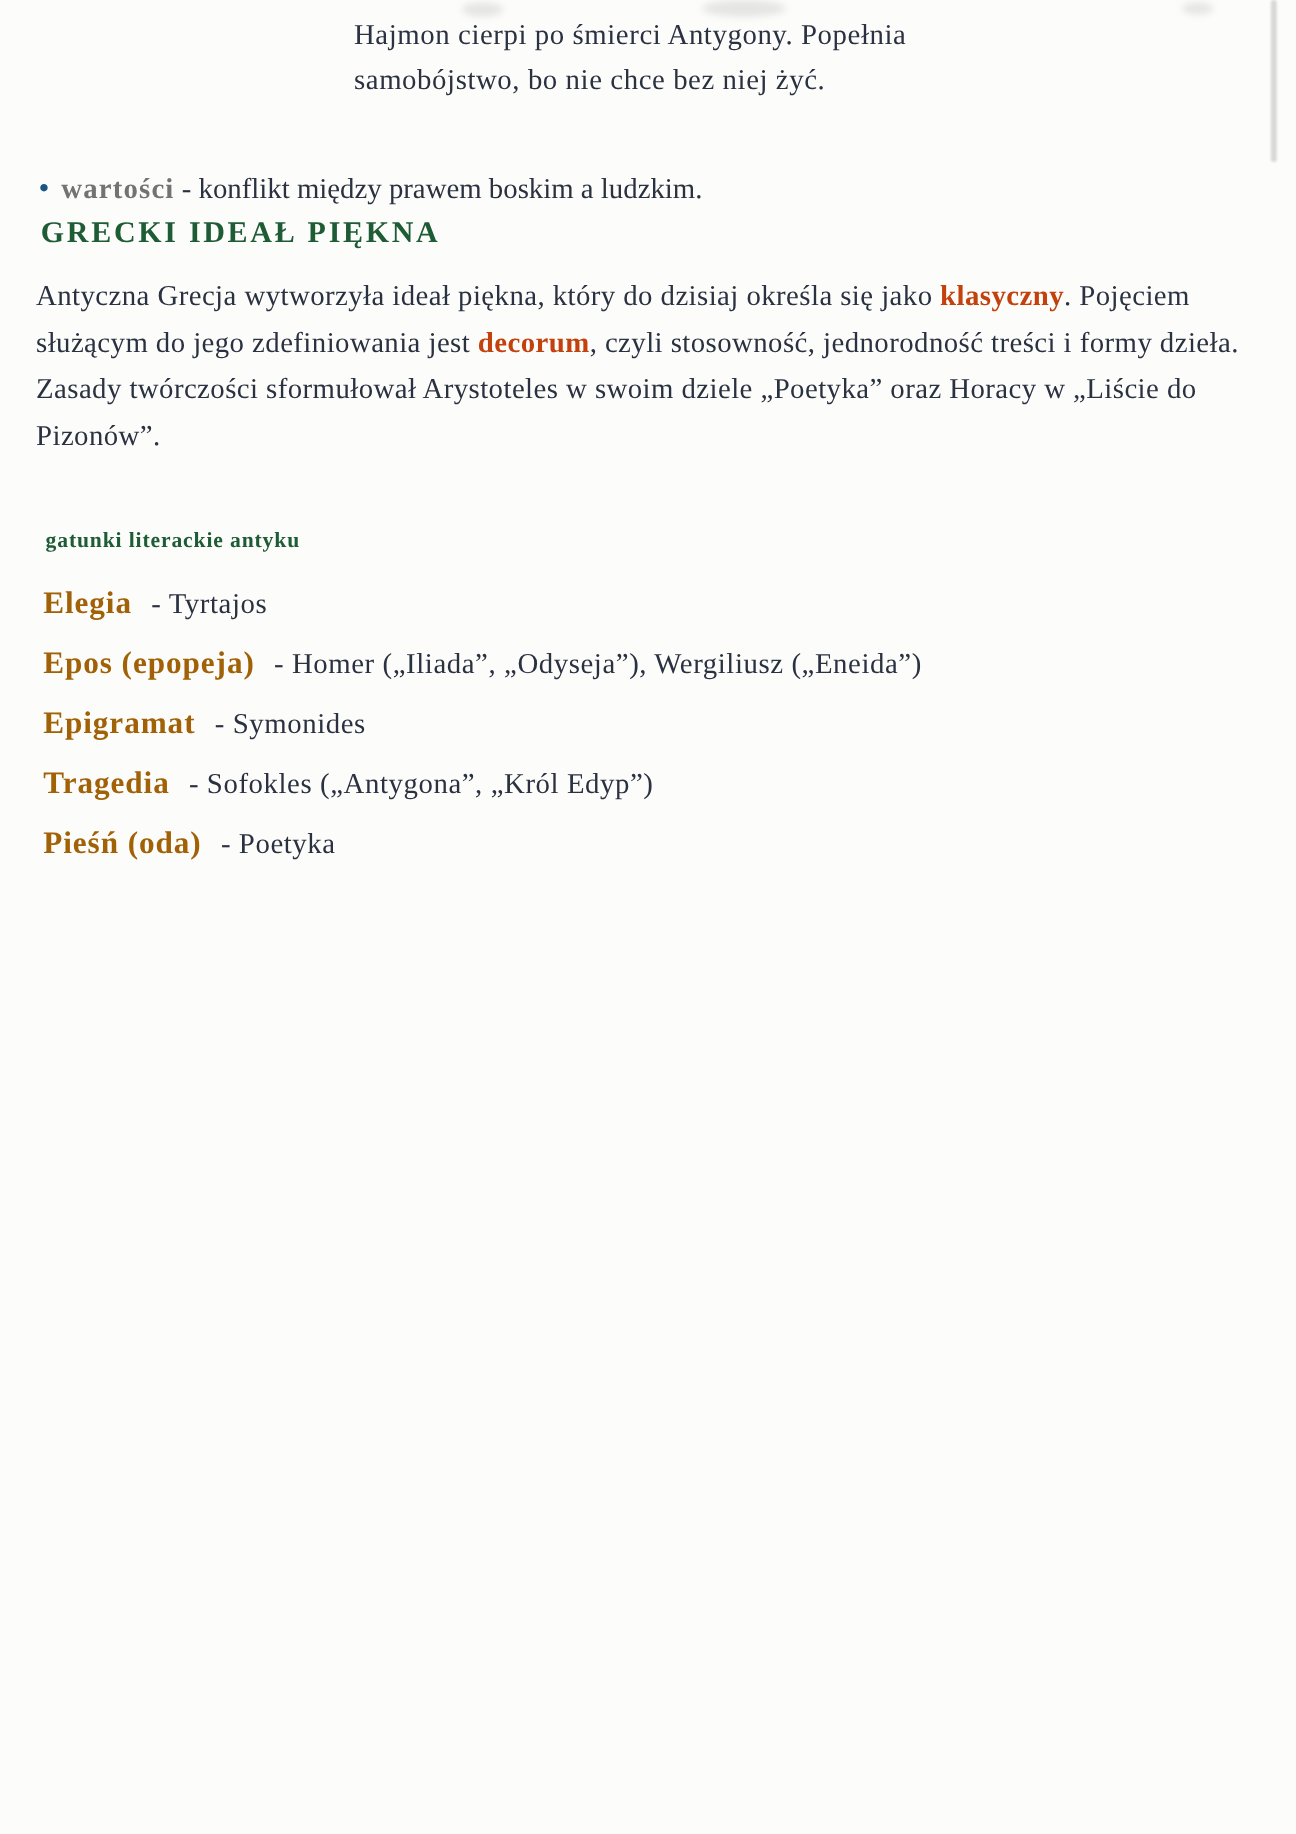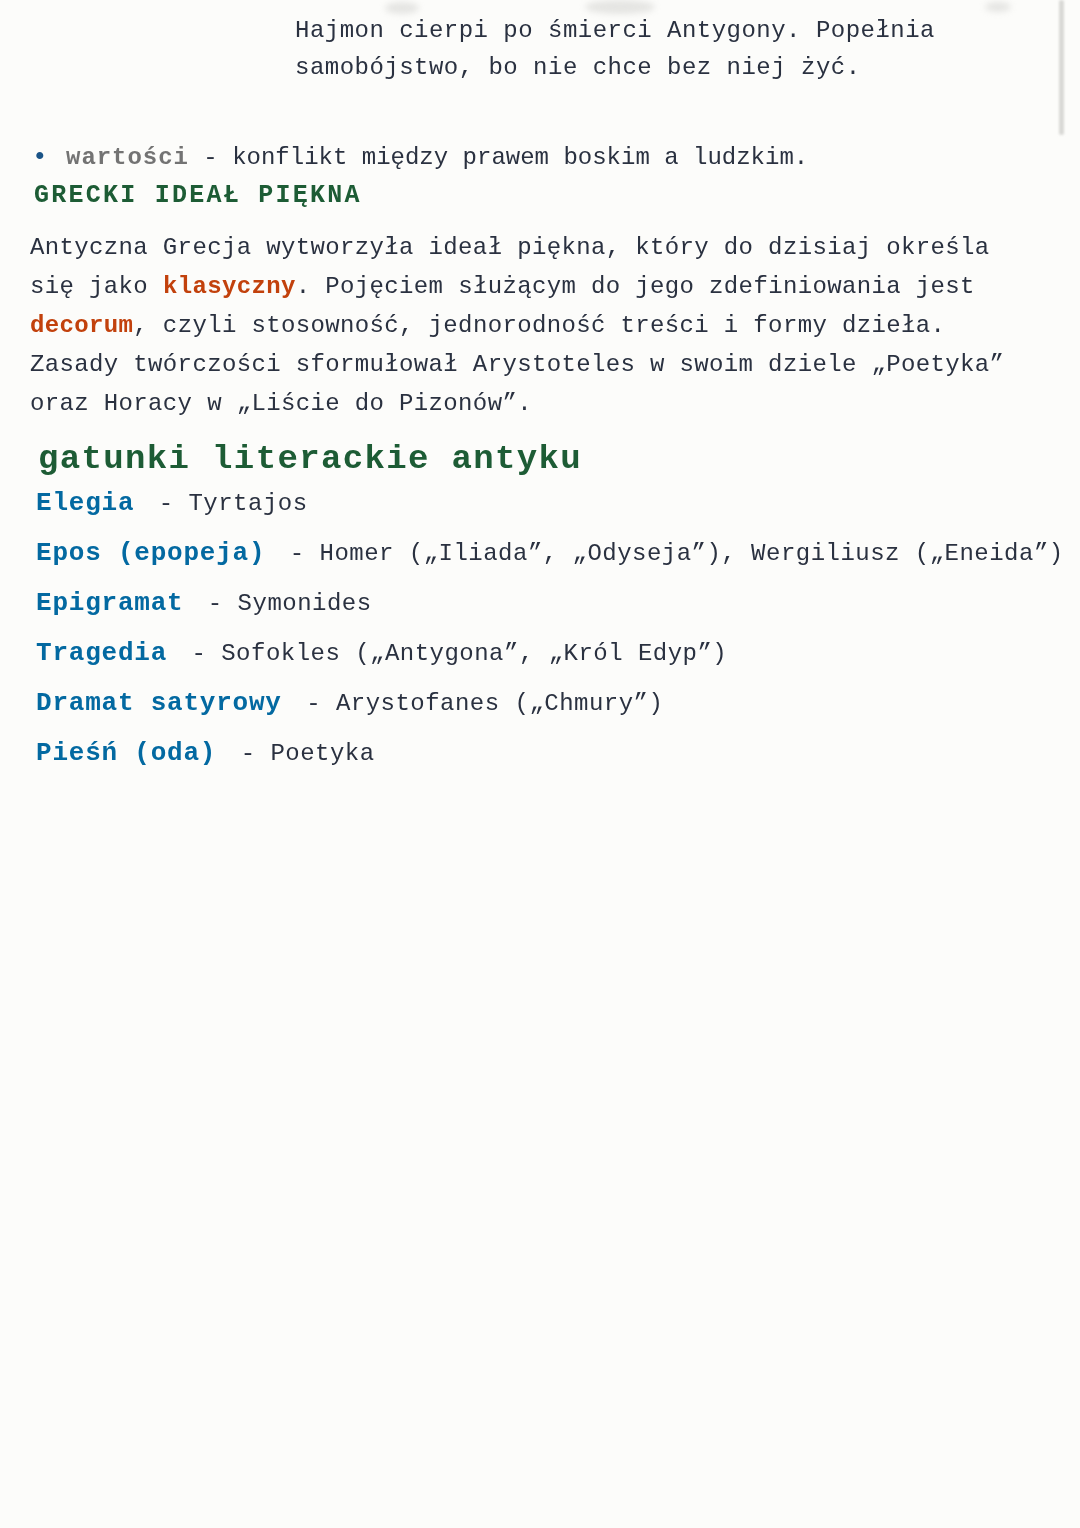--- a/index.html
+++ b/index.html
@@ -6,21 +6,21 @@
     margin: 0;
     padding: 0;
     background: #ffffff;
   }
   .paper {
     position: relative;
     width: 1080px;
     height: 1528px;
     background: #fcfcfa;
     overflow: hidden;
-    font-family: Liberation Mono, monospace;
+    font-family: Liberation Serif, serif;
     color: #2a3140;
   }
   
   .scan-edge {
     position: absolute;
     top: 0;
     right: 16px;
     width: 5px;
     height: 135px;
     background: #d9d9d6;
@@ -96,38 +96,38 @@
   .paragraph .green-bold {
     color: #c2410c;
     font-weight: bold;
   }
 
   
   .genres-heading {
     position: absolute;
     left: 38px;
     top: 440px;
-    font-size: 34px;
+    font-size: 18px;
     font-weight: bold;
     color: #1d5c35;
     letter-spacing: 0.04em;
   }
   .genres-list {
     position: absolute;
     left: 36px;
     top: 488px;
     width: 1010px;
   }
   .genre-row {
     height: 50px;
     font-size: 24px;
     white-space: nowrap;
   }
   .genre-term {
-    color: #0369a1;
+    color: #a16207;
     font-weight: bold;
     font-size: 26px;
     letter-spacing: 0.03em;
     margin-right: 10px;
   }
   .genre-def {
     color: #2a3140;
     letter-spacing: 0.02em;
   }
 </style>
@@ -171,22 +171,18 @@
     </div>
     <div class="genre-row">
       <span class="genre-term">Epigramat</span>
       <span class="genre-def">- Symonides</span>
     </div>
     <div class="genre-row">
       <span class="genre-term">Tragedia</span>
       <span class="genre-def">- Sofokles („Antygona”, „Król Edyp”)</span>
     </div>
     <div class="genre-row">
-      <span class="genre-term">Dramat satyrowy</span>
-      <span class="genre-def">- Arystofanes („Chmury”)</span>
-    </div>
-    <div class="genre-row">
       <span class="genre-term">Pieśń (oda)</span>
       <span class="genre-def">- Poetyka</span>
     </div>
   </div>
 
 </div>
 
 </body></html>

